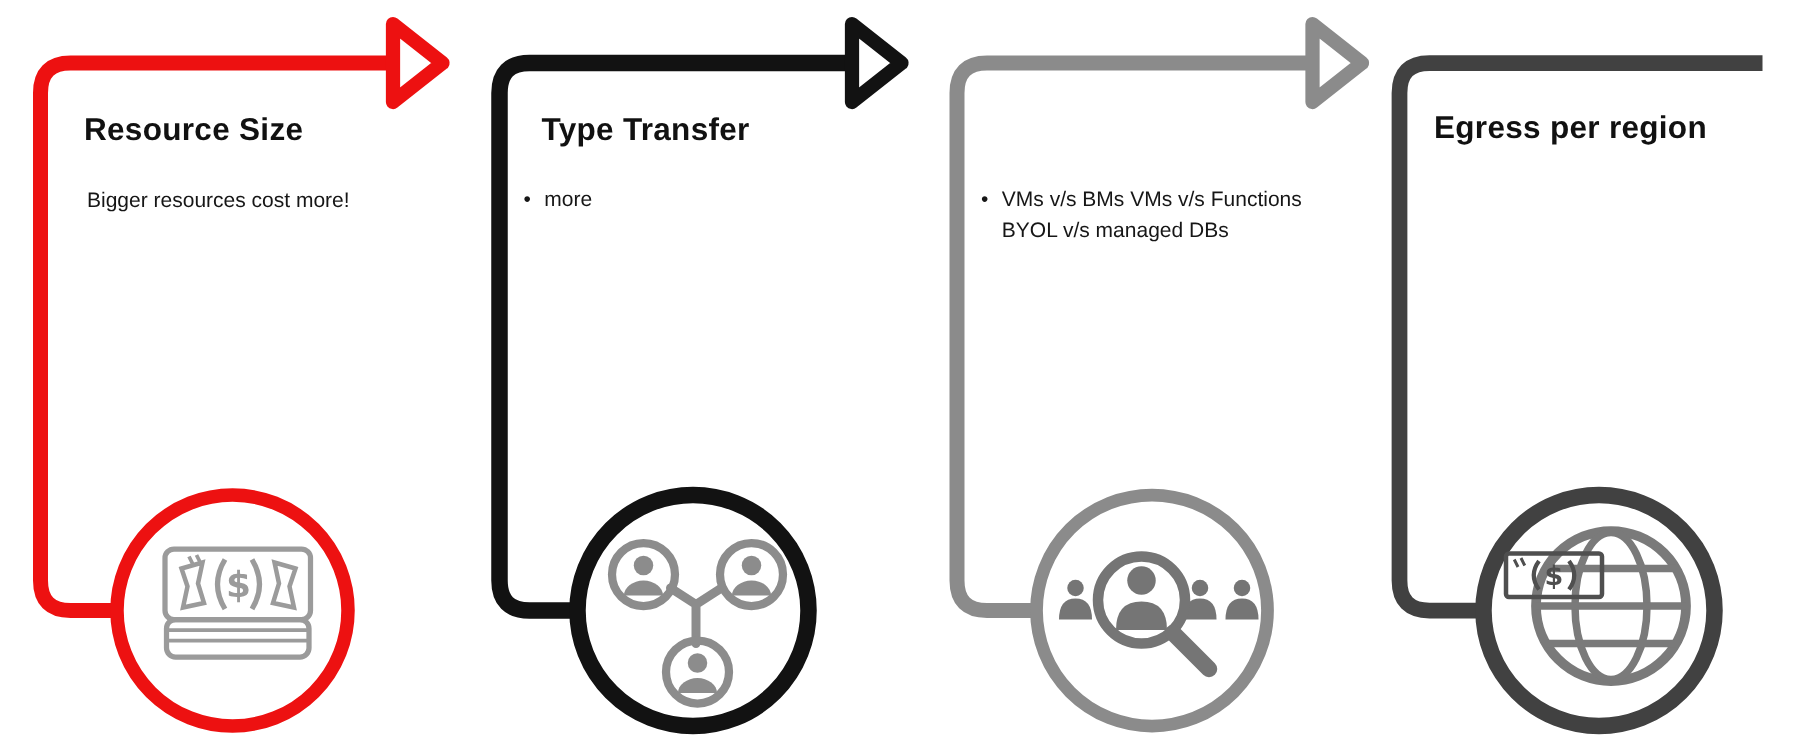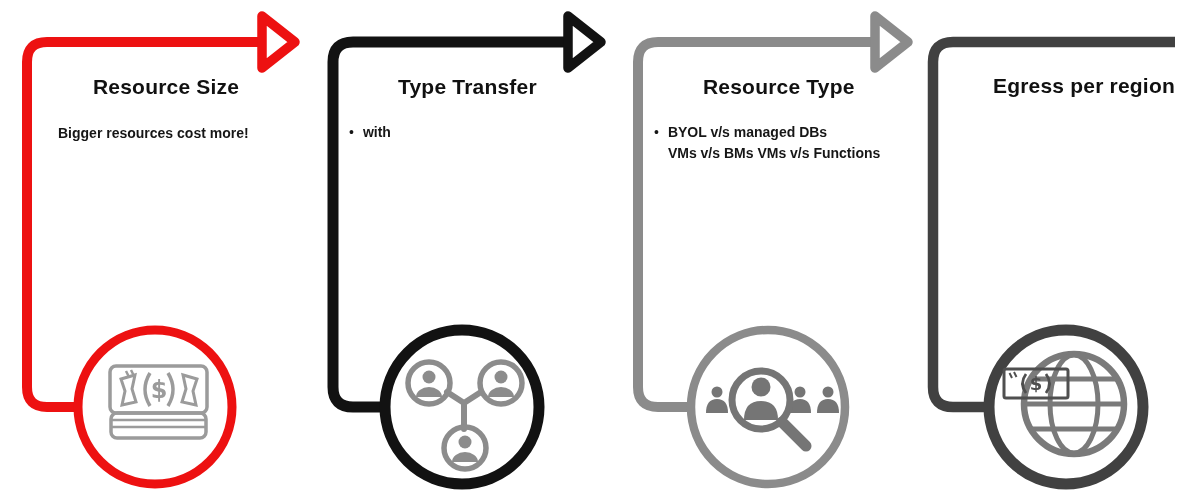--- a/index.html
+++ b/index.html
@@ -6,28 +6,28 @@
   .stage{
     position:relative;width:1200px;height:503px;background:#ffffff;
     overflow:hidden;font-family:"Liberation Sans","DejaVu Sans",sans-serif;
   }
   .layer{position:absolute;left:0;top:0;}
   .bracket{fill:none;stroke:currentColor;}
   .arrowhead{fill:#ffffff;stroke:currentColor;stroke-linejoin:round;}
   .badge{fill:#ffffff;stroke:currentColor;}
   .panel-title{
     position:absolute;font-size:21px;font-weight:bold;color:#111111;
-    letter-spacing:.2px;white-space:nowrap;margin-left:37px;
+    letter-spacing:.2px;white-space:nowrap;
   }
   .panel-body{
     position:absolute;font-size:14px;color:#161616;line-height:21px;
   }
   .bullet-row{display:flex;gap:9px;}
   .bullet-dot{flex:0 0 auto;font-size:14px;line-height:21px;}
-  .body-line{white-space:nowrap;font-weight:bold;}
+  .body-line{white-space:nowrap;}
   .icon-stroke{fill:none;stroke:currentColor;}
   .icon-fill{fill:currentColor;stroke:none;}
   .dollar{font-family:"DejaVu Sans",sans-serif;font-weight:bold;fill:currentColor;}
 </style>
 </head>
 <body>
 
 <div class="stage">
 
   <svg class="layer" width="1200" height="503" viewBox="0 0 1200 503">
@@ -121,28 +121,27 @@
 
   <div class="panel-title" style="left:56px;top:75px">Resource Size</div>
   <div class="panel-body" style="left:58px;top:123px;width:230px">
     <div class="body-line">Bigger resources cost more!</div>
   </div>
 
   <div class="panel-title" style="left:361px;top:75px">Type Transfer</div>
   <div class="panel-body bullet-row" style="left:349px;top:122px;width:260px">
     <span class="bullet-dot">•</span>
     <div>
-      <div class="body-line">with</div>
+      <div class="body-line">more</div>
     </div>
   </div>
 
-  <div class="panel-title" style="left:666px;top:75px">Resource Type</div>
   <div class="panel-body bullet-row" style="left:654px;top:122px;width:250px">
     <span class="bullet-dot">•</span>
     <div>
+      <div class="body-line">VMs v/s BMs VMs v/s Functions</div>
       <div class="body-line">BYOL v/s managed DBs</div>
-      <div class="body-line">VMs v/s BMs VMs v/s Functions</div>
     </div>
   </div>
 
   <div class="panel-title" style="left:956px;top:74px">Egress per region</div>
 
 </div>
 
 </body></html>

